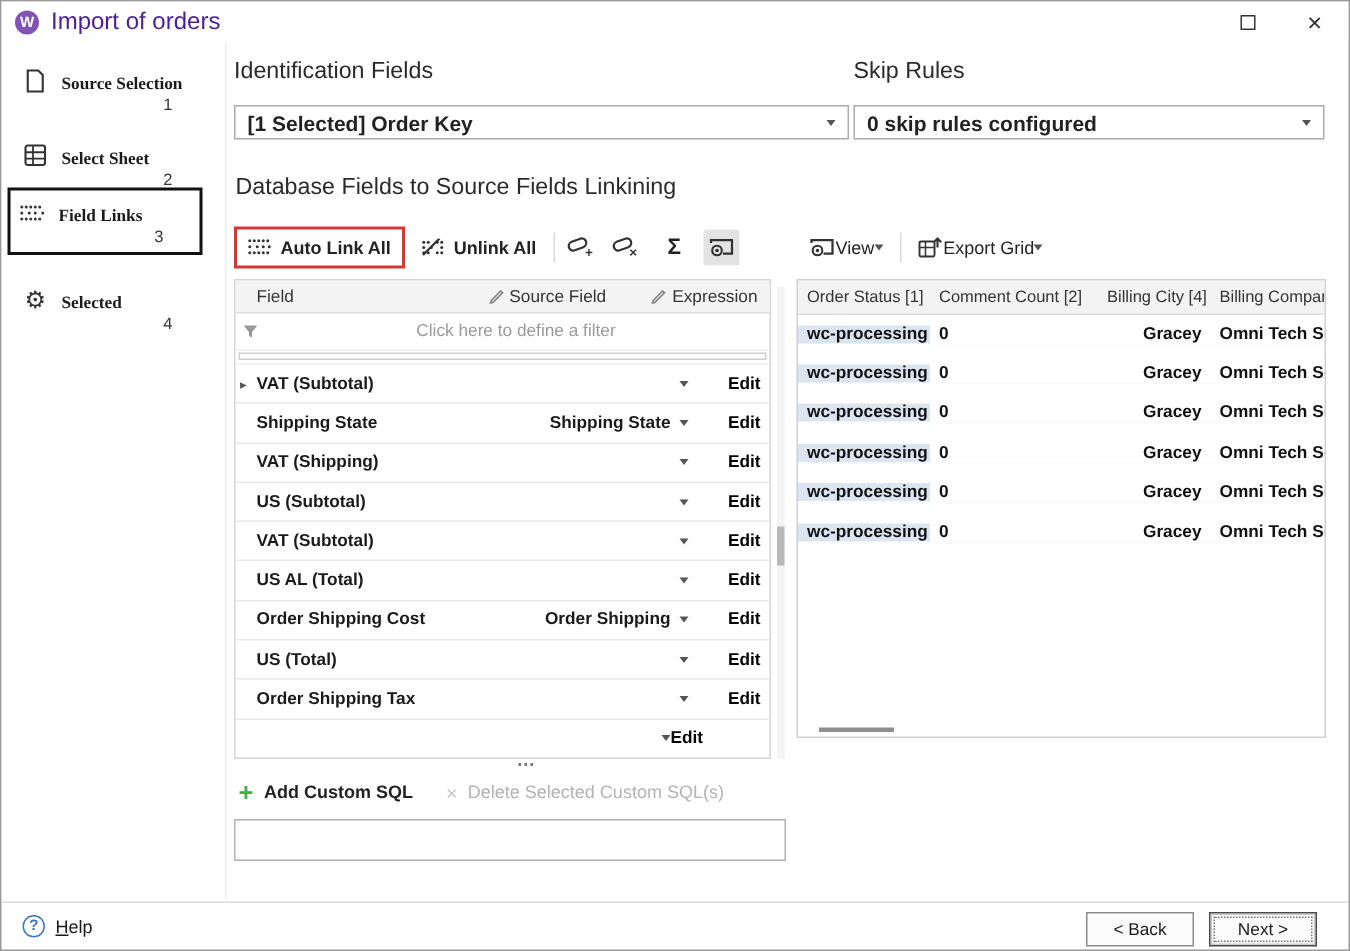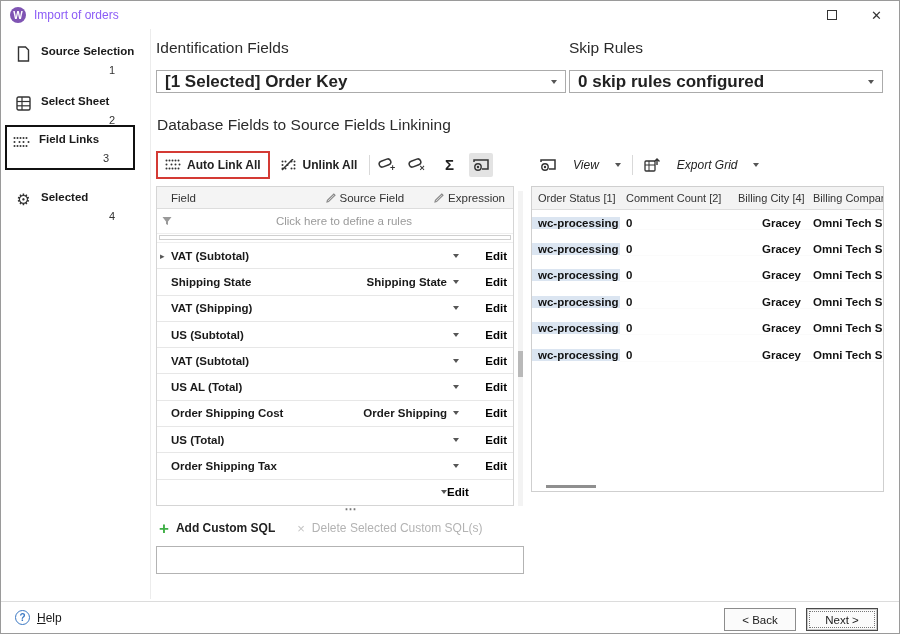--- a/index.html
+++ b/index.html
@@ -5,48 +5,48 @@
   * { margin:0; padding:0; box-sizing:border-box; }
   html,body { background:#cfcfcf; font-family:"Liberation Sans", sans-serif; }
   #window {
     position:relative; width:900px; height:634px; background:#fff;
     border:1px solid #9a9a9a; overflow:hidden; font-size:12px; color:#222;
   }
   
   .titlebar { position:absolute; left:0; top:0; right:0; height:28px; background:#fff; display:flex; align-items:center; }
   .app-icon { width:16px; height:16px; border-radius:50%; background:#7f54b3; color:#fff; font-size:10px; font-weight:bold;
     display:flex; align-items:center; justify-content:center; margin:0 8px 0 9px; }
-  .title-text { font-size:12px; color:#8b5cf6; }
+  .title-text { font-size:16px; color:#4c1d95; }
   .win-btns { margin-left:auto; display:flex; height:100%; }
   .win-btn { width:45px; height:100%; display:flex; align-items:center; justify-content:center; color:#333; font-size:13px; cursor:default; }
   .max-glyph { width:10px; height:10px; border:1px solid #333; display:inline-block; }
   
   .sidebar { position:absolute; left:0; top:28px; bottom:34px; width:150px; background:#fff; border-right:1px solid #ececec; }
   .step { position:absolute; left:8px; width:130px; padding:6px 6px 4px 6px; }
-  .step-row { display:flex; align-items:flex-start; gap:9px; }
+  .step-row { display:flex; align-items:flex-end; gap:9px;font-family:Liberation Serif, serif; }
   .step-label { font-size:11.5px; font-weight:bold; color:#1a1a1a; white-space:nowrap; }
   .step-num { text-align:right; font-size:11px; color:#333; padding-right:18px; margin-top:2px; }
   .step.current { border:2px solid #111; }
   .s-icon { width:17px; height:17px; flex:0 0 17px; display:flex; align-items:center; justify-content:center; }
   
   .h1 { position:absolute; font-size:15.5px; color:#2b2b2b; font-weight:400; }
   .combo { position:absolute; height:23px; border:1px solid #ababab; background:#fff; display:flex; align-items:center;
-    padding:0 8px; font-size:17px; font-weight:bold; color:#222; }
+    padding:0 8px; font-size:14px; font-weight:bold; color:#222; }
   .combo .caret { margin-left:auto; }
   .caret { width:0; height:0; border-left:4px solid transparent; border-right:4px solid transparent; border-top:5px solid #555; }
   .caret.sm { border-left-width:3.5px; border-right-width:3.5px; border-top-width:4px; }
   
   .toolbar { position:absolute; top:148px; height:31px; display:flex; align-items:center; }
   .tbtn { display:flex; align-items:center; gap:6px; padding:5px 7px; font-size:12px; font-weight:bold; color:#222; cursor:default; }
   .tbtn.hl { border:2px solid #d43a34; }
   .tsep { width:1px; height:20px; background:#d9d9d9; margin:0 5px; }
   .ticon { display:flex; align-items:center; justify-content:center; width:24px; height:24px; }
   .ticon.active { background:#e3e3e3; border-radius:2px; }
   .sigma { font-size:15px; font-weight:bold; color:#222; }
-  .gtbtn { display:flex; align-items:center; gap:16px; padding:4px 6px; font-size:12px; color:#222;font-style:italic; }
+  .gtbtn { display:flex; align-items:center; gap:0; padding:4px 6px; font-size:12px; color:#222; }
   
   .ftable { position:absolute; left:155px; top:185px; width:358px; height:320px; border:1px solid #d5d5d5; background:#fff; overflow:hidden; }
   .fhead { display:grid; grid-template-columns:14px 1fr auto auto; align-items:center; height:22px; background:#f4f4f4;
     border-bottom:1px solid #ddd; font-size:11.5px; color:#333; padding-right:8px; }
   .fhead .hcell { display:flex; align-items:center; gap:4px; }
   .filterrow { display:grid; grid-template-columns:18px 1fr; align-items:center; height:25px; border-bottom:1px solid #eee; }
   .filtertext { text-align:center; color:#9a9a9a; font-size:11.5px; }
   .hscroll { height:9px; border-bottom:1px solid #eee; padding:1px 2px; }
   .hscroll .track { height:5px; border:1px solid #d0d0d0; background:#fff; }
   .frow { display:grid; grid-template-columns:14px 1fr auto 18px 42px; align-items:center; height:26.3px;
@@ -295,21 +295,21 @@
           </svg>
         <span>Expression</span>
       </span>
     </div>
     <div class="filterrow">
       <span style="padding-left:5px">
         <svg width="10" height="10" viewBox="0 0 10 10">
             <path d="M0.5 1 h9 L6 5.5 V9 L4 8 V5.5z" fill="#999"></path>
           </svg>
       </span>
-      <span class="filtertext">Click here to define a rules</span>
+      <span class="filtertext">Click here to define a filter</span>
     </div>
     <div class="hscroll">
         <div class="track"></div>
       </div>
     <div class="frows">
 
         <div class="frow">
           <span class="rowmark">▸</span>
           <span class="fname">VAT (Subtotal)</span>
           <span class="fsrc"></span>

